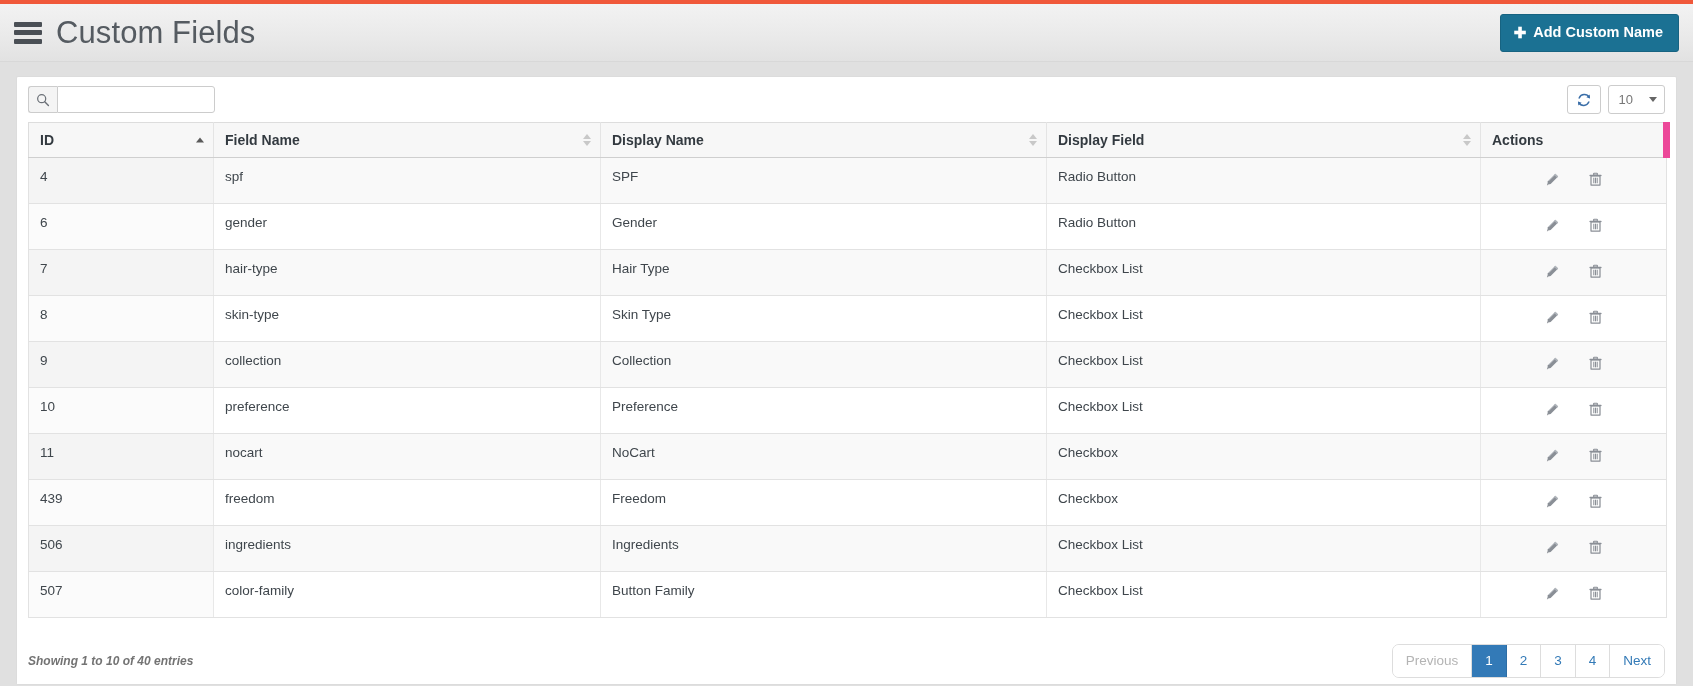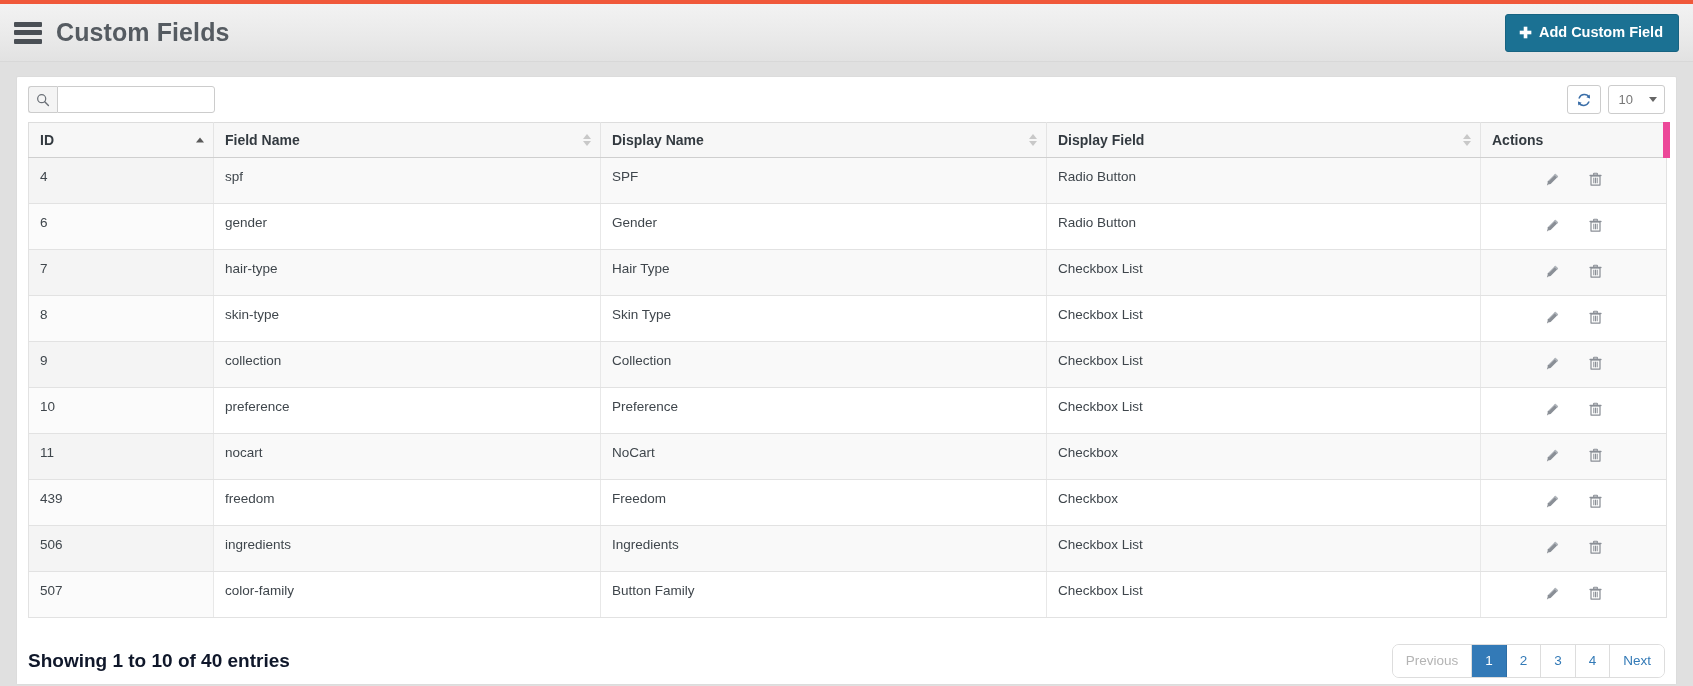--- a/index.html
+++ b/index.html
@@ -35,23 +35,23 @@
     margin-right: 14px;
     cursor: pointer;
   }
   .hamburger span {
     display: block;
     height: 5px;
     background: #4a4f55;
     border-radius: 1px;
   }
   .page-title {
-    font-size: 25px;
+    font-size: 31px;
     color: #555b61;
-    font-weight: 700;
+    font-weight: 400;
     letter-spacing: .1px;
     white-space: nowrap;
     text-align: center;
   }
   .header-actions { margin-left: auto; }
   .btn-add {
     background: #1b7193;
     color: #ffffff;
     border: 1px solid #176381;
     border-radius: 3px;
@@ -222,22 +222,23 @@
   
   .card-footer {
     flex: 0 0 auto;
     height: 46px;
     display: flex;
     align-items: center;
     padding: 0 11px;
     background: #ffffff;
   }
   .entries-info {
-    font-size: 19px;
-    color: #0f172a;
+    font-style: italic;
+    font-size: 12px;
+    color: #737373;
     font-weight: bold;
   }
   .pagination {
     margin-left: auto;
     display: flex;
     border-radius: 7px;
     overflow: hidden;
     border: 1px solid #dddddd;
   }
   .page-btn {
@@ -270,21 +271,21 @@
 <div class="page-header">
   <div class="hamburger">
     <span></span>
     <span></span>
     <span></span>
   </div>
   <div class="page-title">Custom Fields</div>
   <div class="header-actions">
     <button class="btn-add">
       <span class="plus-glyph">✚</span>
-      <span>Add Custom Field</span>
+      <span>Add Custom Name</span>
     </button>
   </div>
 </div>
 
 <div class="content-wrap">
   <div class="card">
 
     <div class="toolbar">
       <div class="search-group">
         <div class="search-icon-box">

